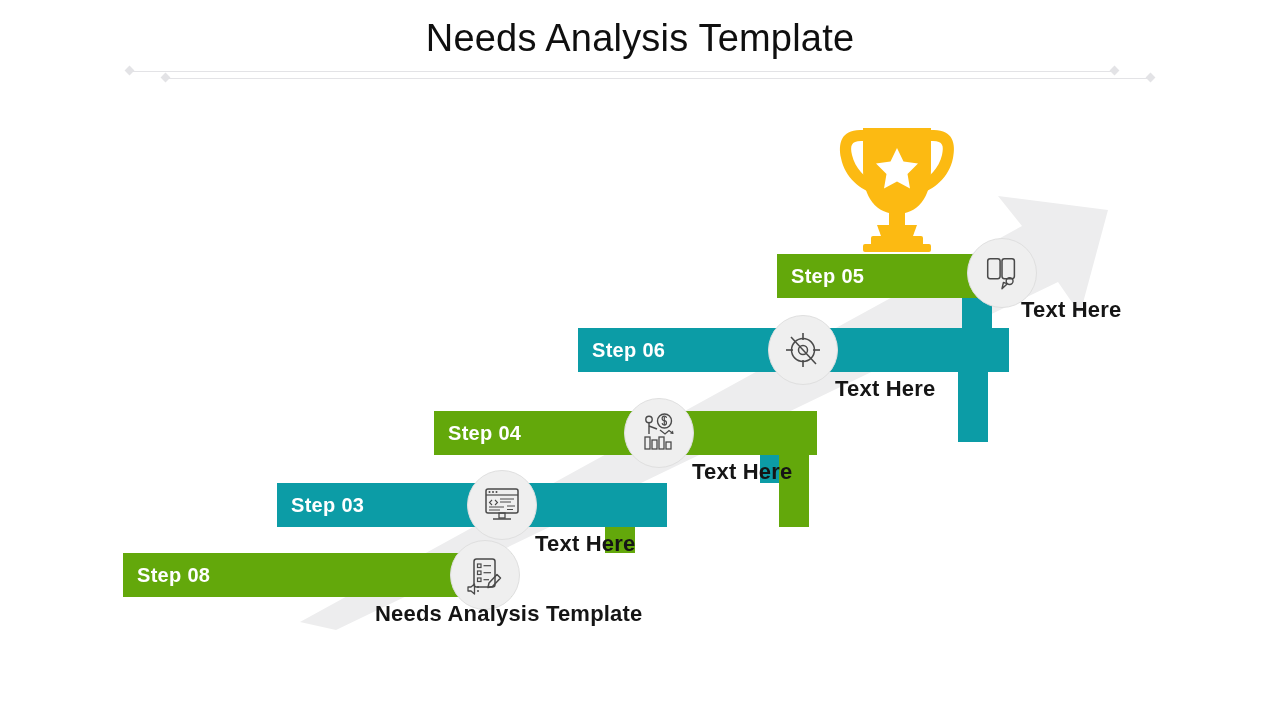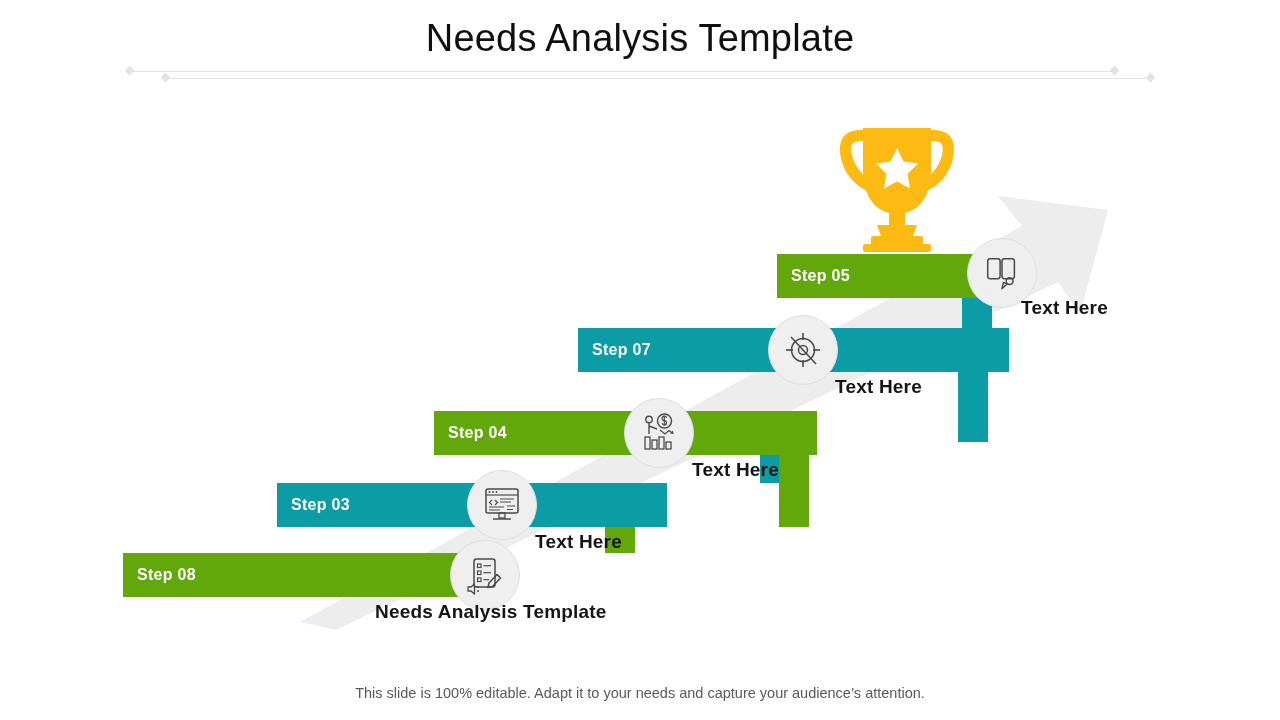--- a/index.html
+++ b/index.html
@@ -80,21 +80,21 @@
     height: 44px;
     top: 0;
     left: 0;
   }
   .step-label {
     position: absolute;
     top: 0;
     height: 44px;
     line-height: 44px;
     left: 14px;
-    font-size: 16px;
+    font-size: 20px;
     font-weight: bold;
     color: #ffffff;
     white-space: nowrap;
     letter-spacing: 0.3px;
   }
   .step-riser {
     position: absolute;
     width: 30px;
   }
   .step-circle {
@@ -105,21 +105,21 @@
     background: #efefef;
     border: 1px solid #dfdfdf;
     box-sizing: border-box;
     display: flex;
     align-items: center;
     justify-content: center;
   }
   .step-circle svg { display: block; }
   .step-caption {
     position: absolute;
-    font-size: 19px;
+    font-size: 22px;
     font-weight: bold;
     color: #151515;
     white-space: nowrap;
     letter-spacing: 0.2px;
   }
 
   
   #trophy {
     position: absolute;
     left: 833px;
@@ -247,21 +247,21 @@
         <rect x="21" y="25" width="5" height="12" fill="none" stroke="#4a4a4a" stroke-width="1.3"></rect>
         <rect x="28" y="30" width="5" height="7" fill="none" stroke="#4a4a4a" stroke-width="1.3"></rect>
       </svg>
     </div>
     <div class="step-caption" style="left:258px; top:48px;">Text Here</div>
   </div>
 
   <div class="step" style="left:578px; top:328px;">
     <div class="step-bar" style="width:431px; background:#0C9CA6;"></div>
     <div class="step-riser" style="left:380px; top:44px; height:70px; background:#0C9CA6;"></div>
-    <div class="step-label">Step 07</div>
+    <div class="step-label">Step 06</div>
     <div class="step-circle" style="left:190px; top:-13px;">
       <svg width="42" height="42" viewBox="0 0 42 42">
         <circle cx="21" cy="21" r="11.5" fill="none" stroke="#4a4a4a" stroke-width="1.5"></circle>
         <circle cx="21" cy="21" r="4.5" fill="none" stroke="#4a4a4a" stroke-width="1.5"></circle>
         <line x1="21" y1="4" x2="21" y2="11" stroke="#4a4a4a" stroke-width="1.6"></line>
         <line x1="21" y1="31" x2="21" y2="38" stroke="#4a4a4a" stroke-width="1.6"></line>
         <line x1="4" y1="21" x2="11" y2="21" stroke="#4a4a4a" stroke-width="1.6"></line>
         <line x1="31" y1="21" x2="38" y2="21" stroke="#4a4a4a" stroke-width="1.6"></line>
         <line x1="9" y1="8" x2="34" y2="35" stroke="#4a4a4a" stroke-width="1.5"></line>
       </svg>
@@ -277,15 +277,14 @@
       <svg width="40" height="40" viewBox="0 0 42 42">
         <rect x="6" y="6" width="13" height="21" rx="2.5" fill="none" stroke="#4a4a4a" stroke-width="1.6"></rect>
         <rect x="21" y="6" width="13" height="21" rx="2.5" fill="none" stroke="#4a4a4a" stroke-width="1.6"></rect>
         <circle cx="29" cy="29.5" r="3.6" fill="none" stroke="#4a4a4a" stroke-width="1.5"></circle>
         <path d="M26.6 32.2 L 21 37.5 L 22.5 31 Z" fill="none" stroke="#4a4a4a" stroke-width="1.5" stroke-linejoin="round"></path>
       </svg>
     </div>
     <div class="step-caption" style="left:244px; top:43px;">Text Here</div>
   </div>
 
-  <div id="footer-note">This slide is 100% editable. Adapt it to your needs and capture your audience’s attention.</div>
 
 </div>
 
 </body></html>

